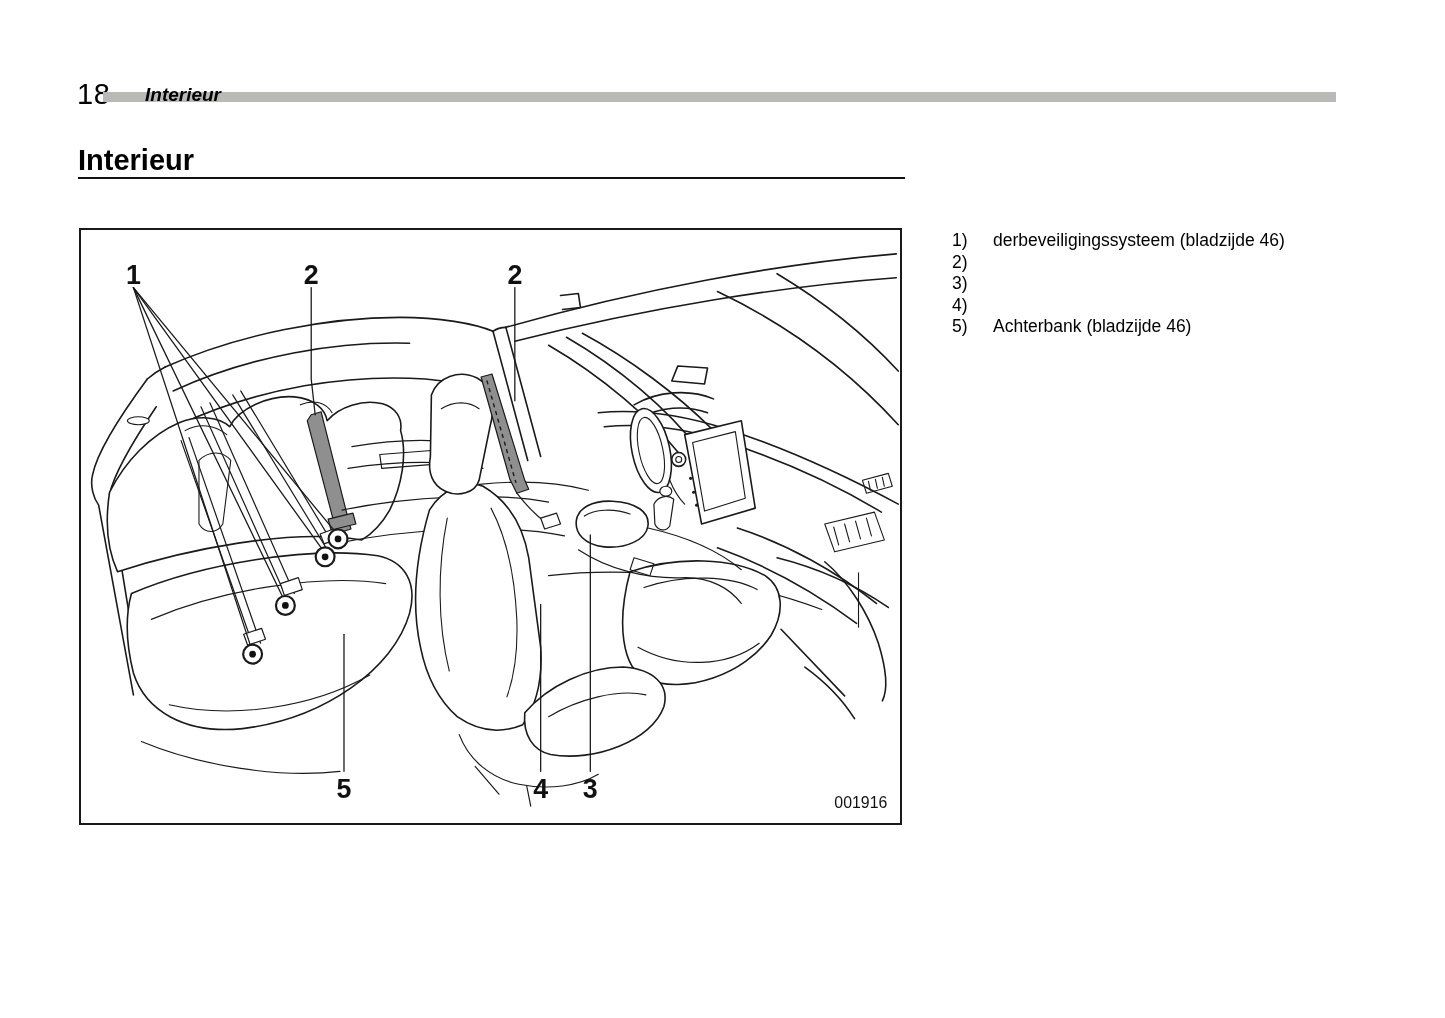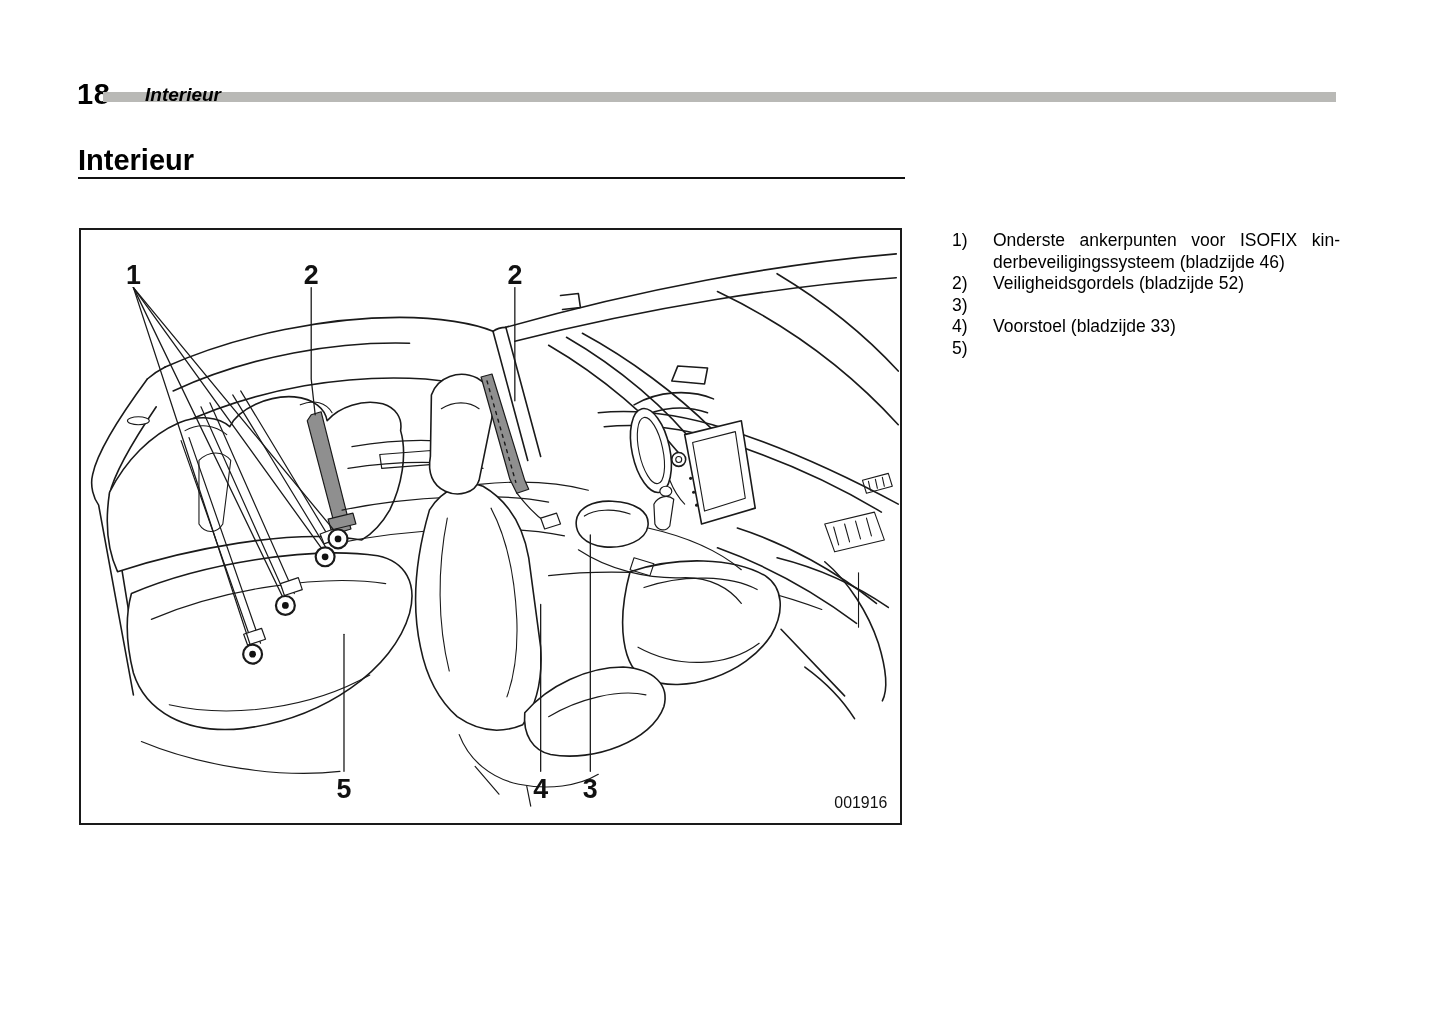--- a/index.html
+++ b/index.html
@@ -4,21 +4,21 @@
 <style>
   html,body{margin:0;padding:0;}
   body{
     width:1445px;height:1018px;position:relative;overflow:hidden;
     background:#ffffff;color:#000;
     font-family:"Liberation Sans", sans-serif;
     -webkit-font-smoothing:antialiased;
   }
   .hdr-num{
     position:absolute;left:77px;top:78px;
-    font-size:29px;font-weight:bold;letter-spacing:0.5px;
+    font-size:29px;font-weight:normal;letter-spacing:0.5px;
   }
   .hdr-bar{
     position:absolute;left:103px;top:92px;width:1233px;height:10px;
     background:#b9b9b6;
   }
   .hdr-section{
     position:absolute;left:145px;top:84px;
     font-size:19px;font-weight:bold;font-style:italic;
   }
   .doc-title{
@@ -232,31 +232,29 @@
       <text class="callout-num" x="512" y="572" text-anchor="middle">3</text>
       <text class="fig-code" x="811" y="582" text-anchor="end">001916</text>
     </g>
   </svg>
 </div>
 
 <div class="legend">
   <div class="legend-item">
     <span class="legend-num">1)</span>
     <span class="legend-text">
-      <span class="jline">Onderste ankerpunten voor ISOFIX kin-</span>
       <span>derbeveiligingssysteem (bladzijde 46)</span>
     </span>
   </div>
   <div class="legend-item">
     <span class="legend-num">2)</span>
-    <span class="legend-text">Veiligheidsgordels (bladzijde 52)</span>
   </div>
   <div class="legend-item">
     <span class="legend-num">3)</span>
   </div>
   <div class="legend-item">
     <span class="legend-num">4)</span>
-    <span class="legend-text">Voorstoel (bladzijde 33)</span>
   </div>
   <div class="legend-item">
     <span class="legend-num">5)</span>
+    <span class="legend-text">Achterbank (bladzijde 46)</span>
   </div>
 </div>
 
 </body></html>

